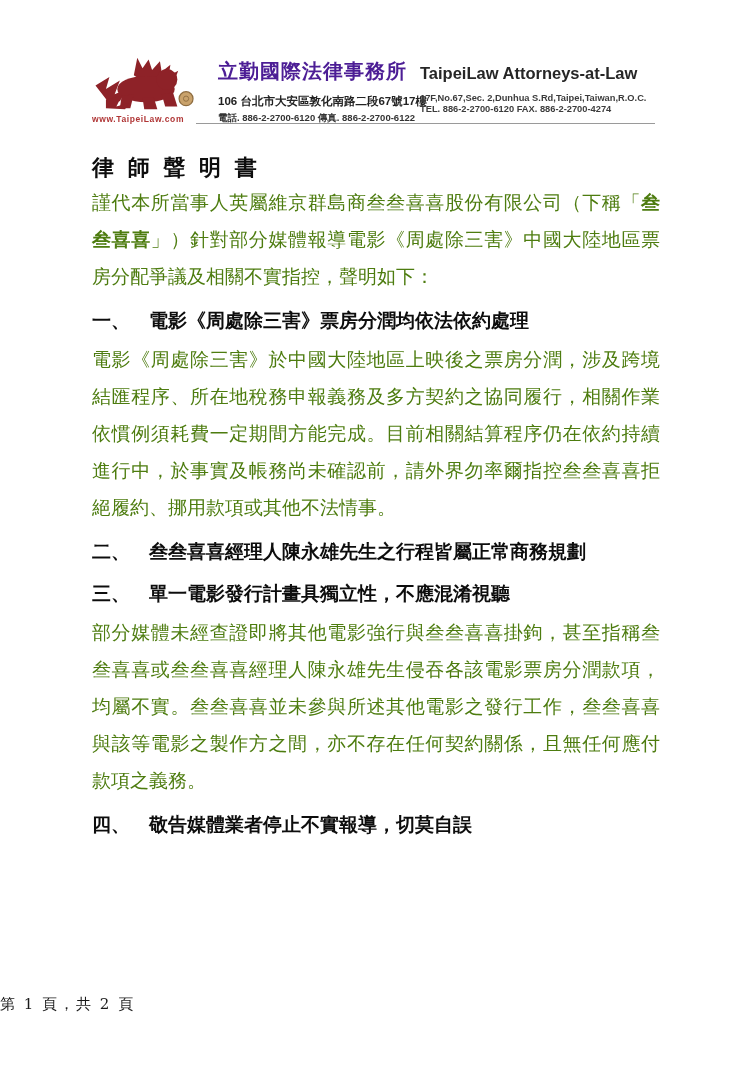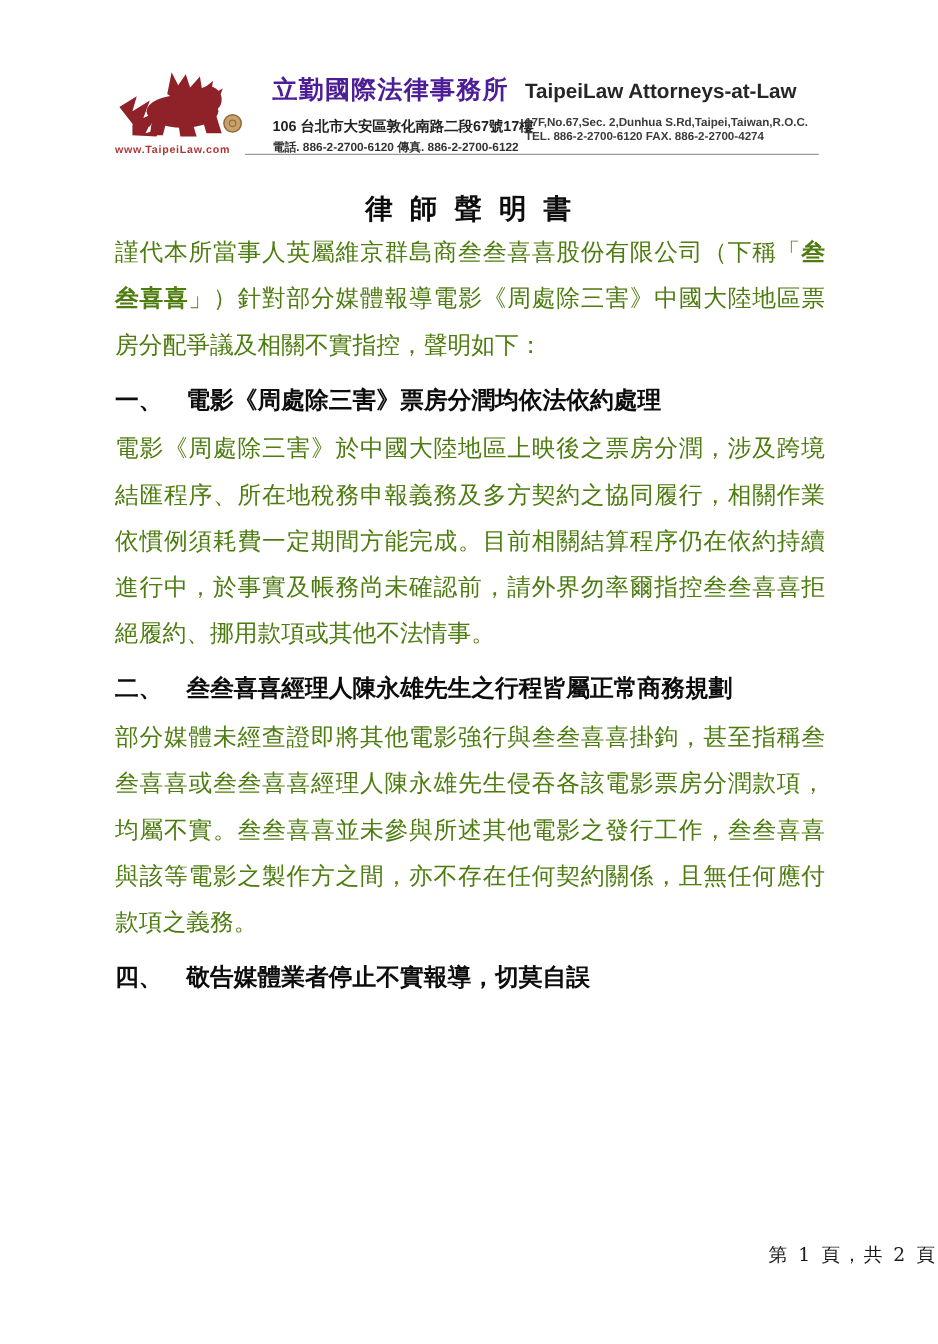--- a/index.html
+++ b/index.html
@@ -44,37 +44,37 @@
   .phone-en { font-size: 9.3px; font-weight: bold; color: #3c3c3c; white-space: nowrap; margin: 0; }
 
   .header-divider {
     position: absolute; left: 196px; top: 123px; width: 459px; height: 1px;
     background: #9a9a9a;
   }
 
   
   .doc-body { position: absolute; left: 92px; top: 150px; width: 568px; }
   .doc-title {
-    margin: 0; text-align: center;
+    margin: 0; 
     font-size: 22px; font-weight: bold; letter-spacing: 3px;
     line-height: 34px; color: #0d0d0d;
   }
   .intro { margin: 16px 0 0 0; }
   .para {
     margin: 0; font-size: 19px; line-height: 37px;
     text-align: justify; color: #4d7c0f;
   }
   .para .bold-inline { font-weight: bold; }
   .sec-heading {
     margin: 8px 0 4px 0; font-size: 19px; font-weight: bold;
     line-height: 34px; color: #0d0d0d; white-space: nowrap;
   }
   .page-footer {
     position: absolute; left: 0; top: 995px; width: 750px;
-    text-align: right; font-size: 15px; color: #1a1a1a; letter-spacing: 2px;
+    text-align: left; font-size: 15px; color: #1a1a1a; letter-spacing: 2px;
   }
 </style>
 </head>
 <body>
 
 <div class="page">
 
   <div class="letterhead">
 
     <div class="logo-block">
@@ -121,20 +121,21 @@
 
     <h1 class="doc-title">律 師 聲 明 書</h1>
 
     <p class="para intro"><span>謹代本所當事人英屬維京群島商叁叁喜喜股份有限公司（下稱「</span><span class="bold-inline">叁叁喜喜</span><span>」）針對部分媒體報導電影《周處除三害》中國大陸地區票房分配爭議及相關不實指控，聲明如下：</span></p>
 
     <h2 class="sec-heading">一、　電影《周處除三害》票房分潤均依法依約處理</h2>
     <p class="para">電影《周處除三害》於中國大陸地區上映後之票房分潤，涉及跨境結匯程序、所在地稅務申報義務及多方契約之協同履行，相關作業依慣例須耗費一定期間方能完成。目前相關結算程序仍在依約持續進行中，於事實及帳務尚未確認前，請外界勿率爾指控叁叁喜喜拒絕履約、挪用款項或其他不法情事。</p>
 
     <h2 class="sec-heading">二、　叁叁喜喜經理人陳永雄先生之行程皆屬正常商務規劃</h2>
 
+    <h2 class="sec-heading">三、　單一電影發行計畫具獨立性，不應混淆視聽</h2>
     <p class="para">部分媒體未經查證即將其他電影強行與叁叁喜喜掛鉤，甚至指稱叁叁喜喜或叁叁喜喜經理人陳永雄先生侵吞各該電影票房分潤款項，均屬不實。叁叁喜喜並未參與所述其他電影之發行工作，叁叁喜喜與該等電影之製作方之間，亦不存在任何契約關係，且無任何應付款項之義務。</p>
 
     <h2 class="sec-heading">四、　敬告媒體業者停止不實報導，切莫自誤</h2>
   </div>
 
   <div class="page-footer">第 1 頁，共 2 頁</div>
 
 </div>
 
 </body></html>

